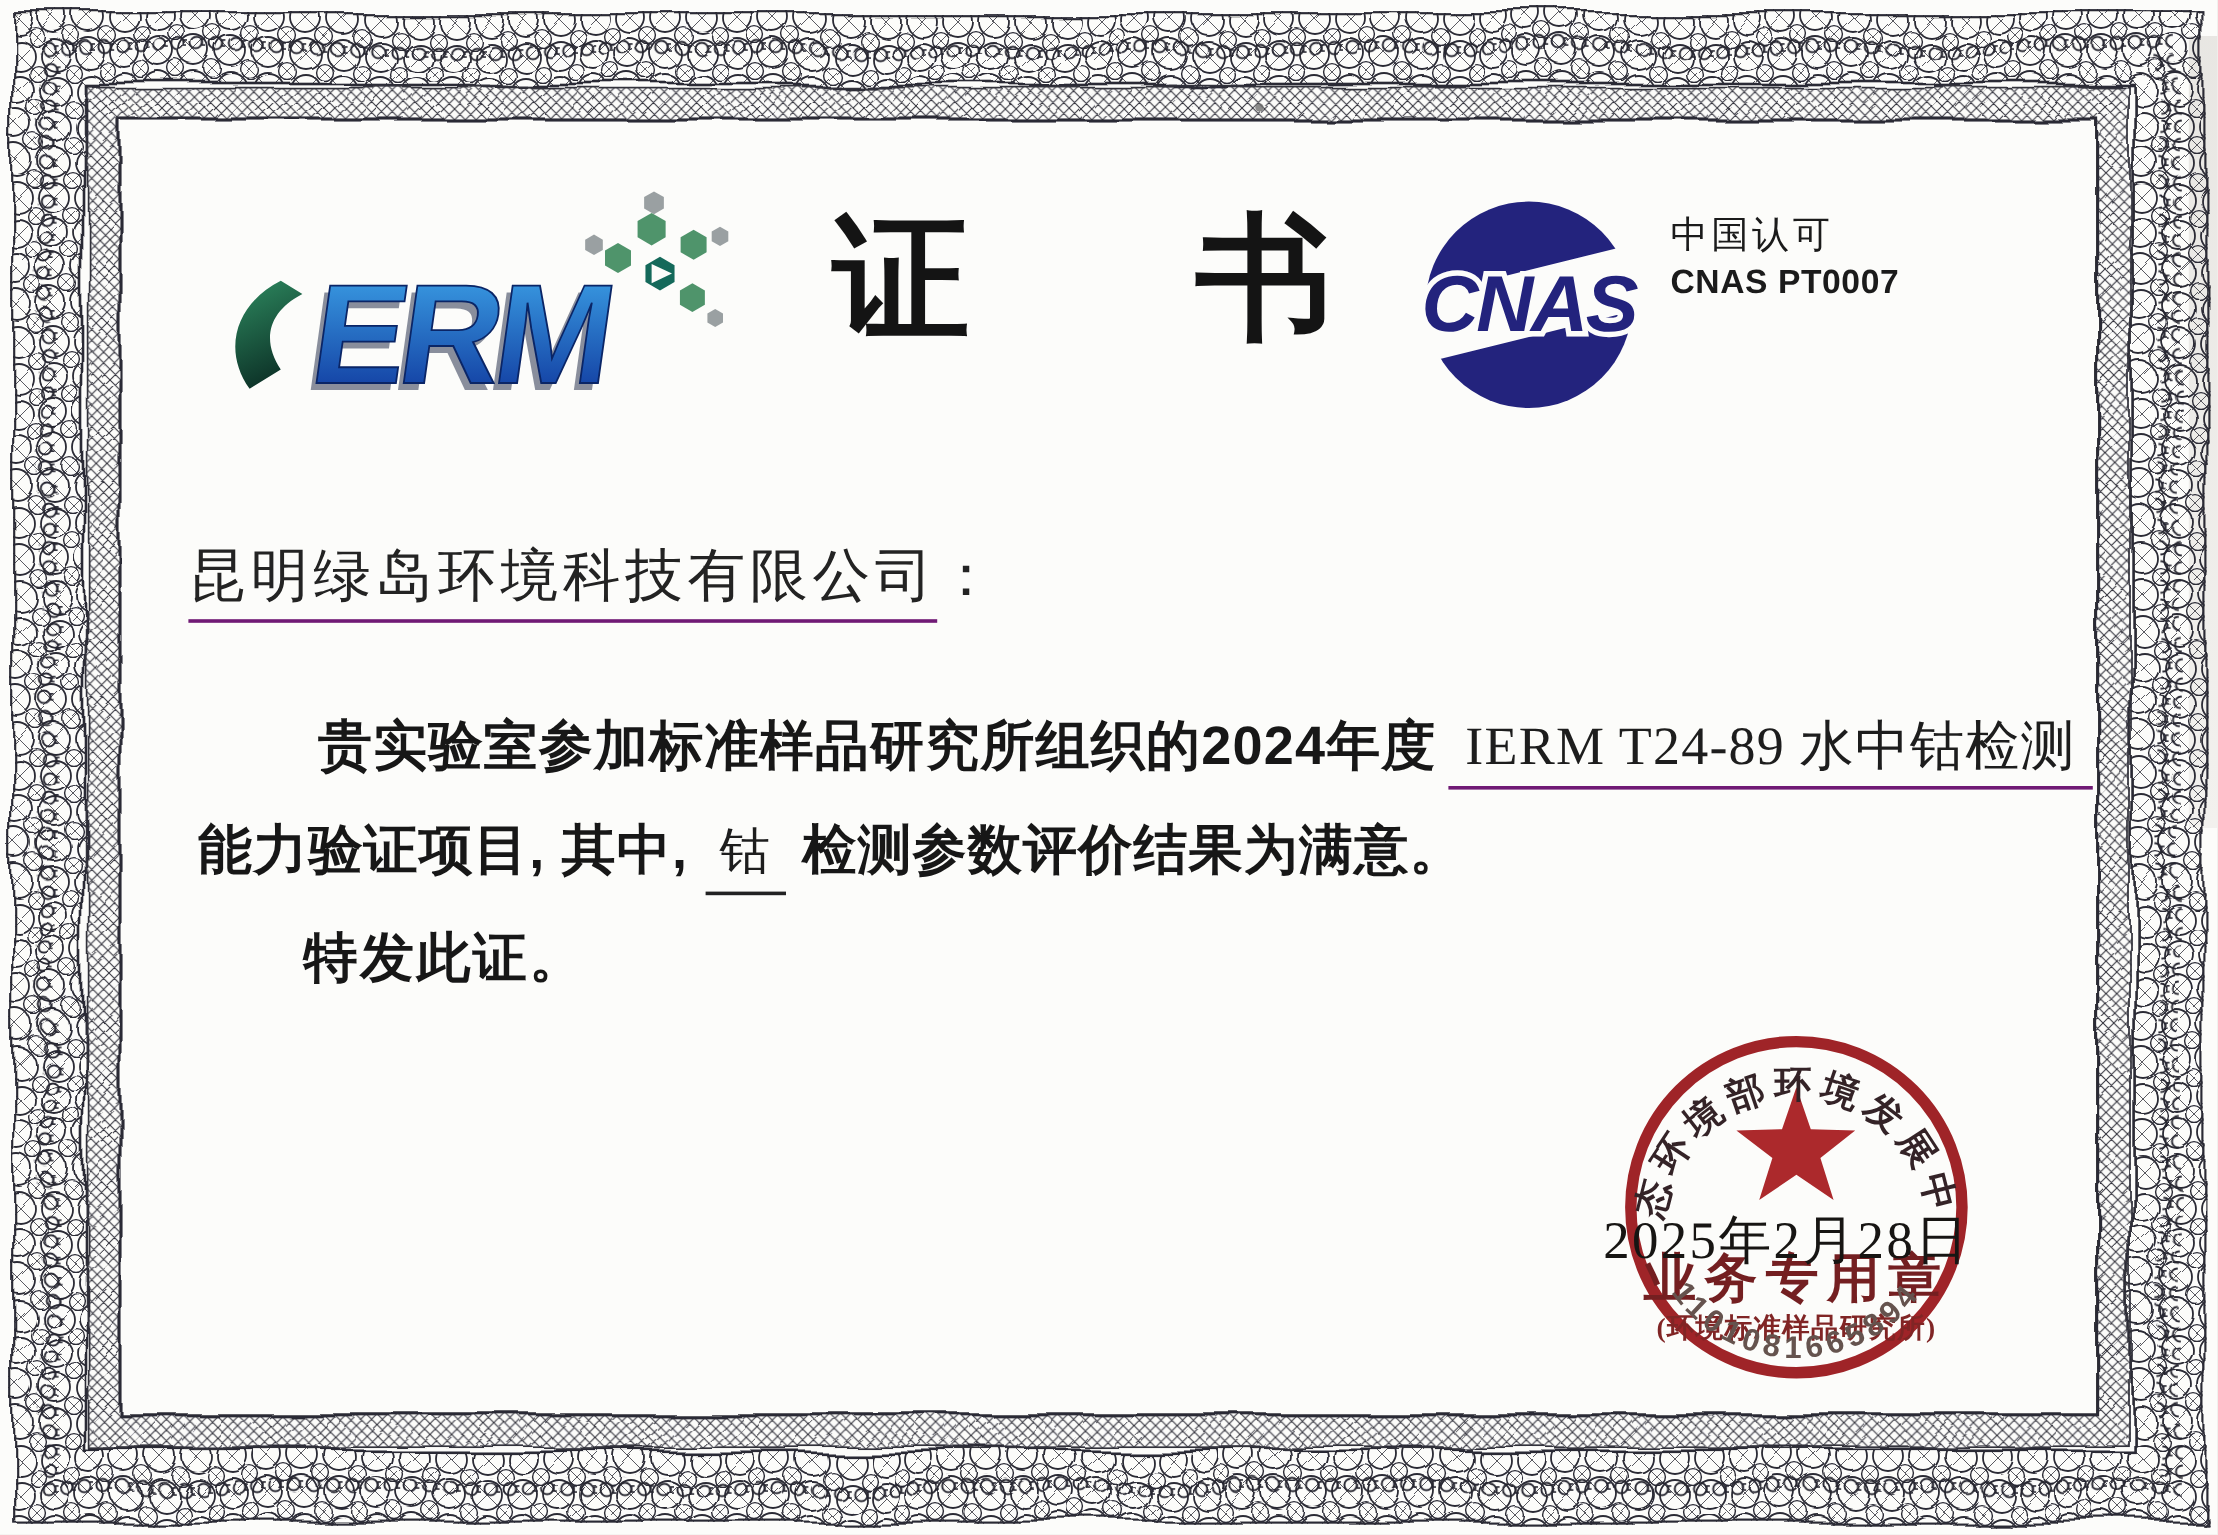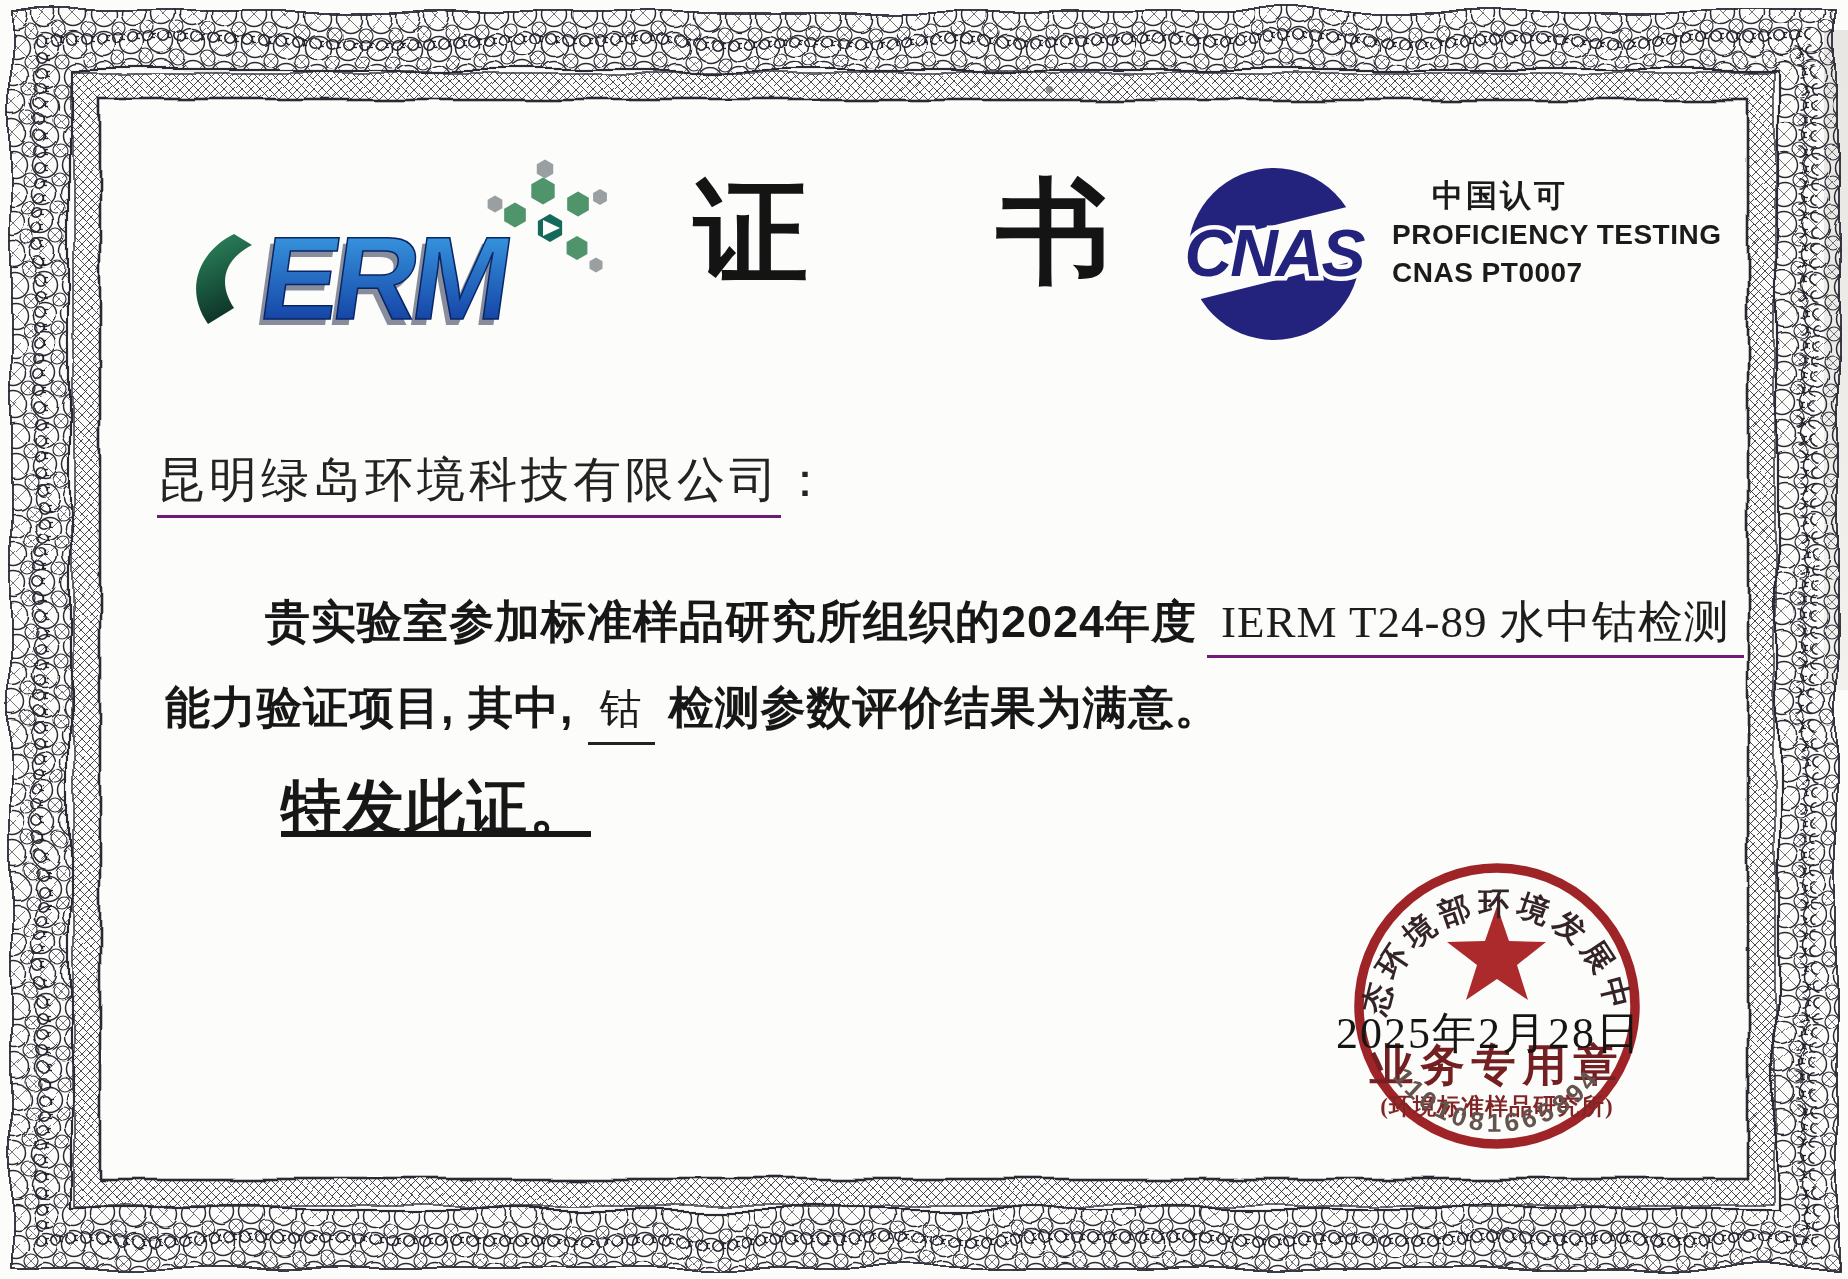--- a/index.html
+++ b/index.html
@@ -13,34 +13,34 @@
   .edge-band{right:0;top:30px;width:24px;height:660px;background:linear-gradient(180deg,#d8d5d0,#eae8e4);opacity:.55;z-index:0;}
   .speck{left:1046px;top:86px;width:7px;height:7px;border-radius:50%;background:#666;opacity:.75;z-index:5;}
   .border-svg{left:0;top:0;z-index:1;}
   
   .ierm-logo{left:168px;top:112px;z-index:3;}
   .page-title{left:694px;top:176px;z-index:3;display:flex;gap:188px;
     font-family:"Liberation Serif","DejaVu Serif",serif;font-weight:700;
     font-size:114px;line-height:1;color:#141414;}
   .cnas-logo{left:1180px;top:162px;z-index:3;}
   .cnas-caption{left:1392px;top:176px;z-index:3;color:#1b1b1b;white-space:nowrap;}
-  .cnas-caption .zh{font-size:31px;font-weight:700;line-height:40px;letter-spacing:3px;margin-left:40px;}
+  .cnas-caption .zh{font-size:31px;font-weight:400;line-height:40px;letter-spacing:3px;}
   .cnas-caption .en{font-size:28px;font-weight:700;line-height:38px;letter-spacing:.5px;}
   
   .kai{font-family:"Liberation Serif","DejaVu Serif",serif;font-weight:500;color:#232323;}
   .hei{font-weight:600;color:#171717;}
   .company-line{left:157px;top:448px;z-index:3;font-size:48px;white-space:nowrap;}
   .company-line .u{border-bottom:3px solid #701a75;padding-bottom:9px;letter-spacing:4px;}
   .line1{left:265px;top:592px;z-index:3;font-size:45px;white-space:nowrap;letter-spacing:1px;}
   .line1 .u{border-bottom:3px solid #701a75;padding:0 14px 8px 14px;margin-left:10px;
     font-family:"Liberation Serif","DejaVu Serif",serif;font-weight:500;color:#1d1d1d;}
   .line2{left:165px;top:678px;z-index:3;font-size:45px;white-space:nowrap;letter-spacing:1px;}
   .line2 .u{border-bottom:3.5px solid #222;padding:0 12px 10px 12px;margin:0 14px;
     font-family:"Liberation Serif","DejaVu Serif",serif;font-weight:500;font-size:42px;color:#1d1d1d;}
-  .line3{left:281px;top:768px;z-index:3;font-size:60px;letter-spacing:2px;white-space:nowrap;text-decoration:underline;}
+  .line3{left:253px;top:768px;z-index:3;font-size:45px;letter-spacing:2px;white-space:nowrap;}
   
   .seal{left:1325px;top:830px;z-index:4;opacity:.95;}
   .issue-date{left:1336px;top:1004px;z-index:5;
     font-family:"Liberation Serif","DejaVu Serif",serif;
     font-size:44px;color:#171513;letter-spacing:2px;white-space:nowrap;}
 </style>
 </head>
 <body>
 
 <div class="cert">
@@ -132,21 +132,20 @@
   <svg class="abs cnas-logo" width="190" height="185" viewBox="0 0 190 185">
     <circle cx="94" cy="92" r="86" fill="#23237d"></circle>
     <g transform="rotate(-14 94 92)">
       <rect x="-14" y="64" width="216" height="54" rx="27" fill="#fcfcfa"></rect>
     </g>
     <text x="94" y="114" text-anchor="middle" font-size="66" font-weight="900" font-style="italic" letter-spacing="-2" font-family="Liberation Sans, DejaVu Sans, sans-serif" fill="#23237d" stroke="#fcfcfa" stroke-width="9" paint-order="stroke">CNAS</text>
   </svg>
 
   <div class="abs cnas-caption">
     <div class="zh">中国认可</div>
-    <div class="en">PROFICIENCY TESTING</div>
     <div class="en">CNAS PT0007</div>
   </div>
 
   <div class="abs company-line kai">
     <span class="u">昆明绿岛环境科技有限公司</span><span>：</span>
   </div>
 
   <div class="abs line1 hei">
     <span>贵实验室参加标准样品研究所组织的2024年度</span><span class="u">IERM T24-89 水中钴检测</span>
   </div>

